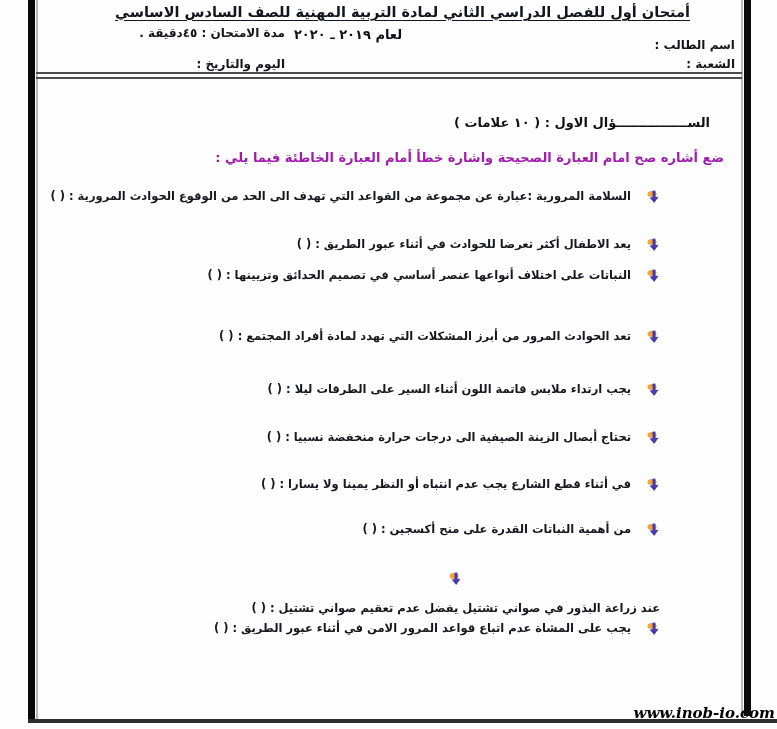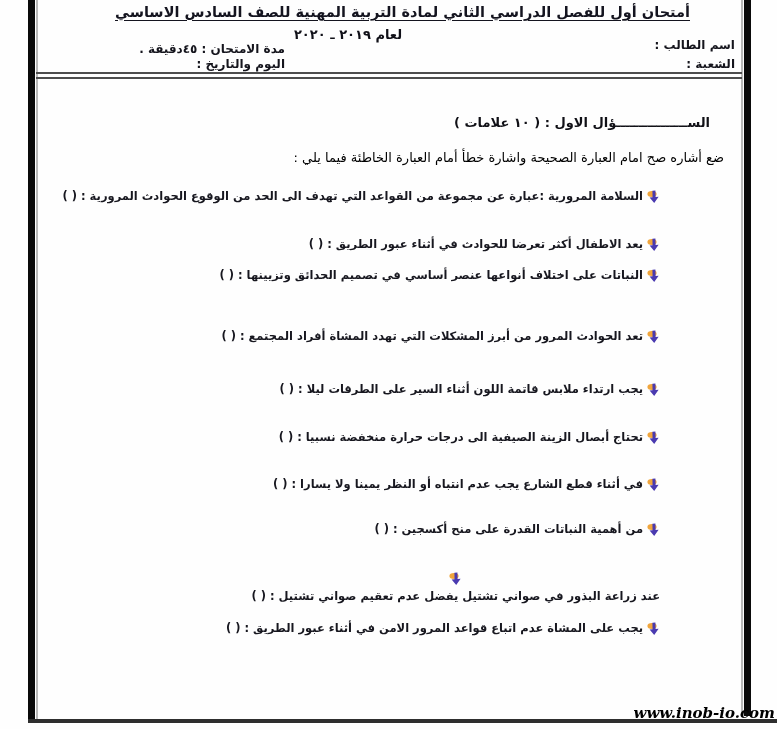--- a/index.html
+++ b/index.html
@@ -32,41 +32,41 @@
     text-underline-offset:3px;
     padding-left:25px;
   }
   .year {
     position:absolute; top:27px; left:36px; width:624px;
     text-align:center; font-size:13px; font-weight:bold; color:#101018;
   }
   .hfield { position:absolute; font-size:12px; font-weight:bold; color:#15151d; white-space:nowrap; }
   .f-student  { top:38px; right:42px; }
   .f-section  { top:57px; right:42px; }
-  .f-duration { top:42px; right:492px; }
+  .f-duration { top:26px; right:492px; }
   .f-date     { top:57px; right:492px; }
 
   
   .note {
     position:absolute; top:83px; right:40px;
     font-size:12.5px; font-weight:bold; color:#101016; white-space:nowrap;
   }
   .qtitle {
     position:absolute; top:115px; right:67px;
     font-size:13px; font-weight:bold; color:#101016;
     text-underline-offset:4px; white-space:nowrap;
   }
   .instruction {
     position:absolute; top:150px; right:53px;
-    font-size:13px; font-weight:normal; color:#000000; white-space:nowrap;
+    font-size:13px; font-weight:bold; color:#a21caf; white-space:nowrap;
   }
 
   .item {
     position:absolute; right:117px;
-    display:flex; align-items:center; gap:4px;
+    display:flex; align-items:center; gap:16px;
     white-space:nowrap;
   }
   .item .bullet { flex:0 0 auto; width:13px; height:14px; display:inline-block; }
   .item .item-text { font-size:11.5px; font-weight:bold; color:#17171f; }
 
   .i1  { top:189px; }
   .i2  { top:237px; }
   .i3  { top:268px; }
   .i4  { top:329px; }
   .i5  { top:382px; }
@@ -125,21 +125,21 @@
           <ellipse cx="5" cy="4" rx="4.6" ry="2.9" fill="#f0a53c"></ellipse>
           <path d="M8.4 0.6 L8.6 7 L11.6 6.8 L7.2 13 L2.6 7.4 L5.6 7.3 L5.4 0.8 Z" fill="#4a3ab0"></path>
         </svg></span>
     <span class="item-text">النباتات على اختلاف أنواعها عنصر أساسي في تصميم الحدائق وتزيينها : (  )</span>
   </div>
   <div class="item i4">
     <span class="bullet"><svg width="13" height="14" viewBox="0 0 13 14">
           <ellipse cx="5" cy="4" rx="4.6" ry="2.9" fill="#f0a53c"></ellipse>
           <path d="M8.4 0.6 L8.6 7 L11.6 6.8 L7.2 13 L2.6 7.4 L5.6 7.3 L5.4 0.8 Z" fill="#4a3ab0"></path>
         </svg></span>
-    <span class="item-text">تعد الحوادث المرور من أبرز المشكلات التي تهدد المشاة أفراد المجتمع : (  )</span>
+    <span class="item-text">تعد الحوادث المرور من أبرز المشكلات التي تهدد لمادة أفراد المجتمع : (  )</span>
   </div>
   <div class="item i5">
     <span class="bullet"><svg width="13" height="14" viewBox="0 0 13 14">
           <ellipse cx="5" cy="4" rx="4.6" ry="2.9" fill="#f0a53c"></ellipse>
           <path d="M8.4 0.6 L8.6 7 L11.6 6.8 L7.2 13 L2.6 7.4 L5.6 7.3 L5.4 0.8 Z" fill="#4a3ab0"></path>
         </svg></span>
     <span class="item-text">يجب ارتداء ملابس قاتمة اللون أثناء السير على الطرقات ليلا : (  )</span>
   </div>
   <div class="item i6">
     <span class="bullet"><svg width="13" height="14" viewBox="0 0 13 14">

